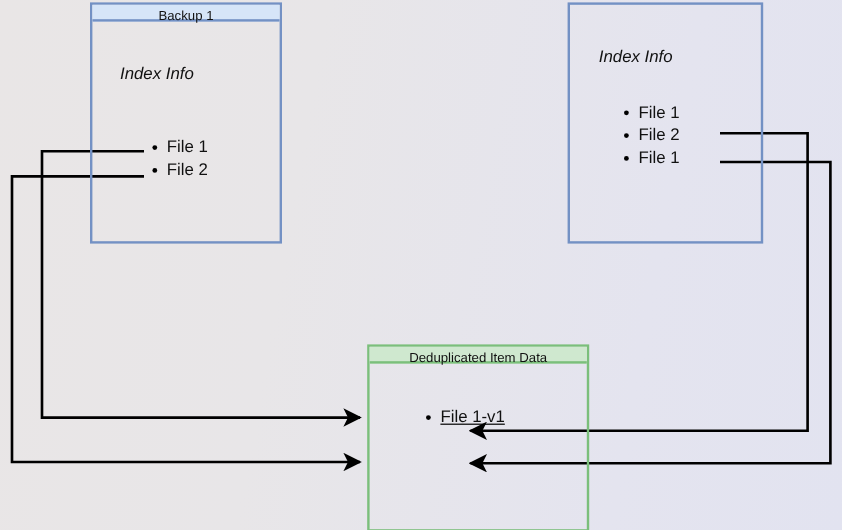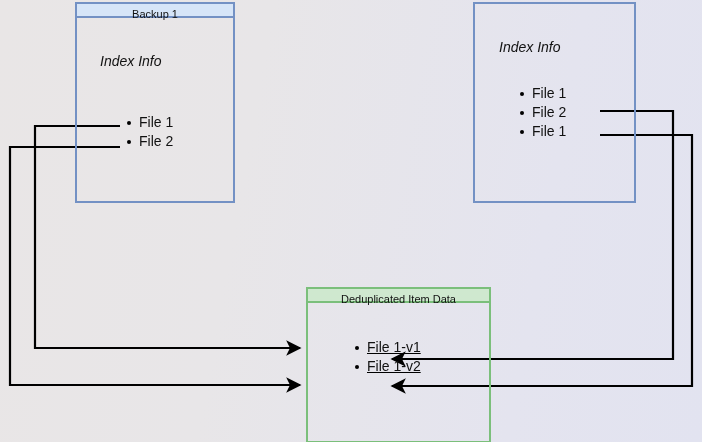--- a/index.html
+++ b/index.html
@@ -126,18 +126,17 @@
         <li>File 1</li>
       </ul>
     </div>
   </div>
 
   <div class="node green" style="left:258px; top:287px; width:185px; height:156px;margin-left:48px;">
     <div class="node-header">Deduplicated Item Data</div>
     <div class="node-body">
       <ul class="file-list" style="left:45px; top:35px;text-decoration:underline;">
         <li>File 1-v1</li>
-        <li>File 1-v2</li>
       </ul>
     </div>
   </div>
 
 </div>
 
 </body></html>

